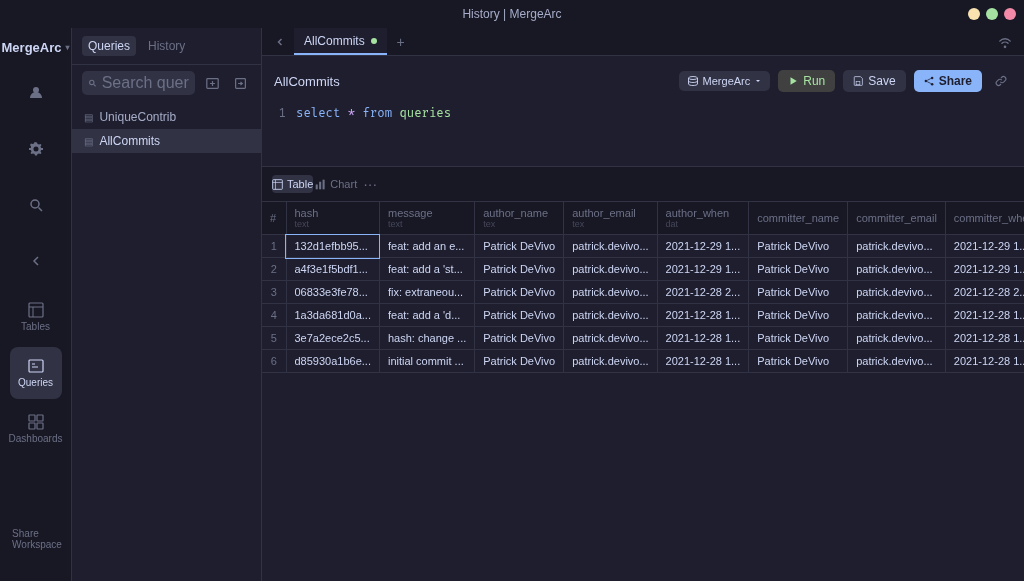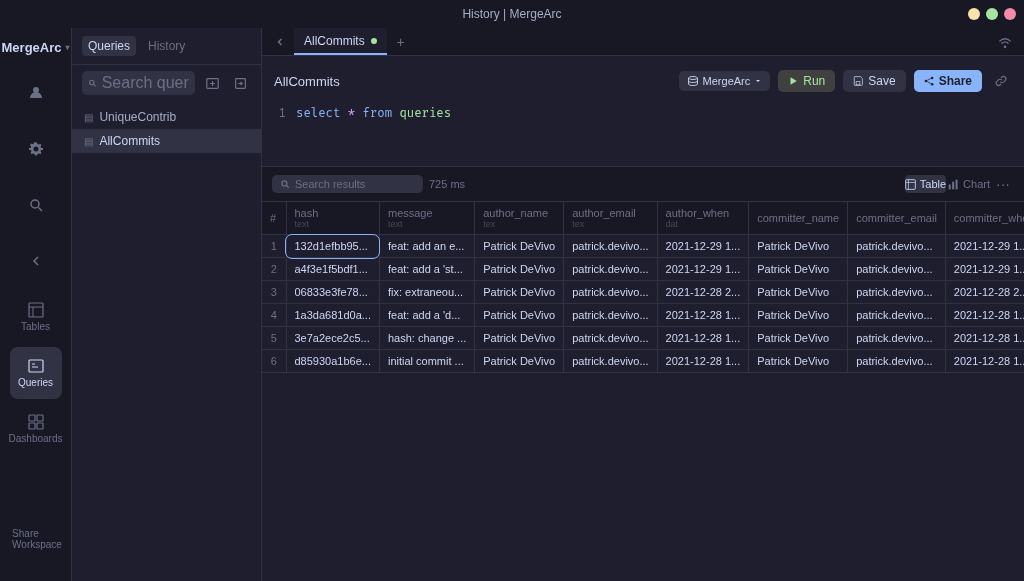--- a/index.html
+++ b/index.html
@@ -481,21 +481,20 @@
       border-right: 1px solid #313244;
     }
     tbody td.row-num {
       color: #6c7086;
       text-align: center;
       width: 24px;
       min-width: 24px;
     }
     tbody td.highlighted {
       outline: 1px solid #89b4fa;
-      border-radius: 6px;
     }
   </style>
 </head>
 <body>
 
 <div class="title-bar">
   <span class="title-bar-title">History | MergeArc</span>
   <div class="title-bar-controls">
     <div class="title-btn minimize">−</div>
     <div class="title-btn maximize">+</div>
@@ -696,30 +695,20 @@
           <span class="kw-select">select</span>
           <span class="kw-star"> * </span>
           <span class="kw-from">from</span>
           <span class="kw-table"> queries</span>
         </div>
       </div>
     </div>
 
     <div class="results-area">
       <div class="results-toolbar">
-        <div class="results-search">
-          <div class="results-search-wrapper">
-            <svg width="10" height="10" viewBox="0 0 16 16" fill="none" stroke="#6c7086" stroke-width="2">
-              <circle cx="7" cy="7" r="4"></circle>
-              <line x1="10.5" y1="10.5" x2="14" y2="14"></line>
-            </svg>
-            <input type="text" placeholder="Search results" style="">
-          </div>
-          <span class="results-time">725 ms</span>
-        </div>
         <div class="view-toggle">
           <div class="view-btn active">
             <svg width="11" height="11" viewBox="0 0 16 16" fill="currentColor">
               <rect x="1" y="1" width="14" height="14" rx="1" fill="none" stroke="currentColor" stroke-width="1.3"></rect>
               <line x1="1" y1="5" x2="15" y2="5" stroke="currentColor"></line>
               <line x1="5" y1="1" x2="5" y2="15" stroke="currentColor"></line>
             </svg>
             <span>Table</span>
           </div>
           <div class="view-btn">

